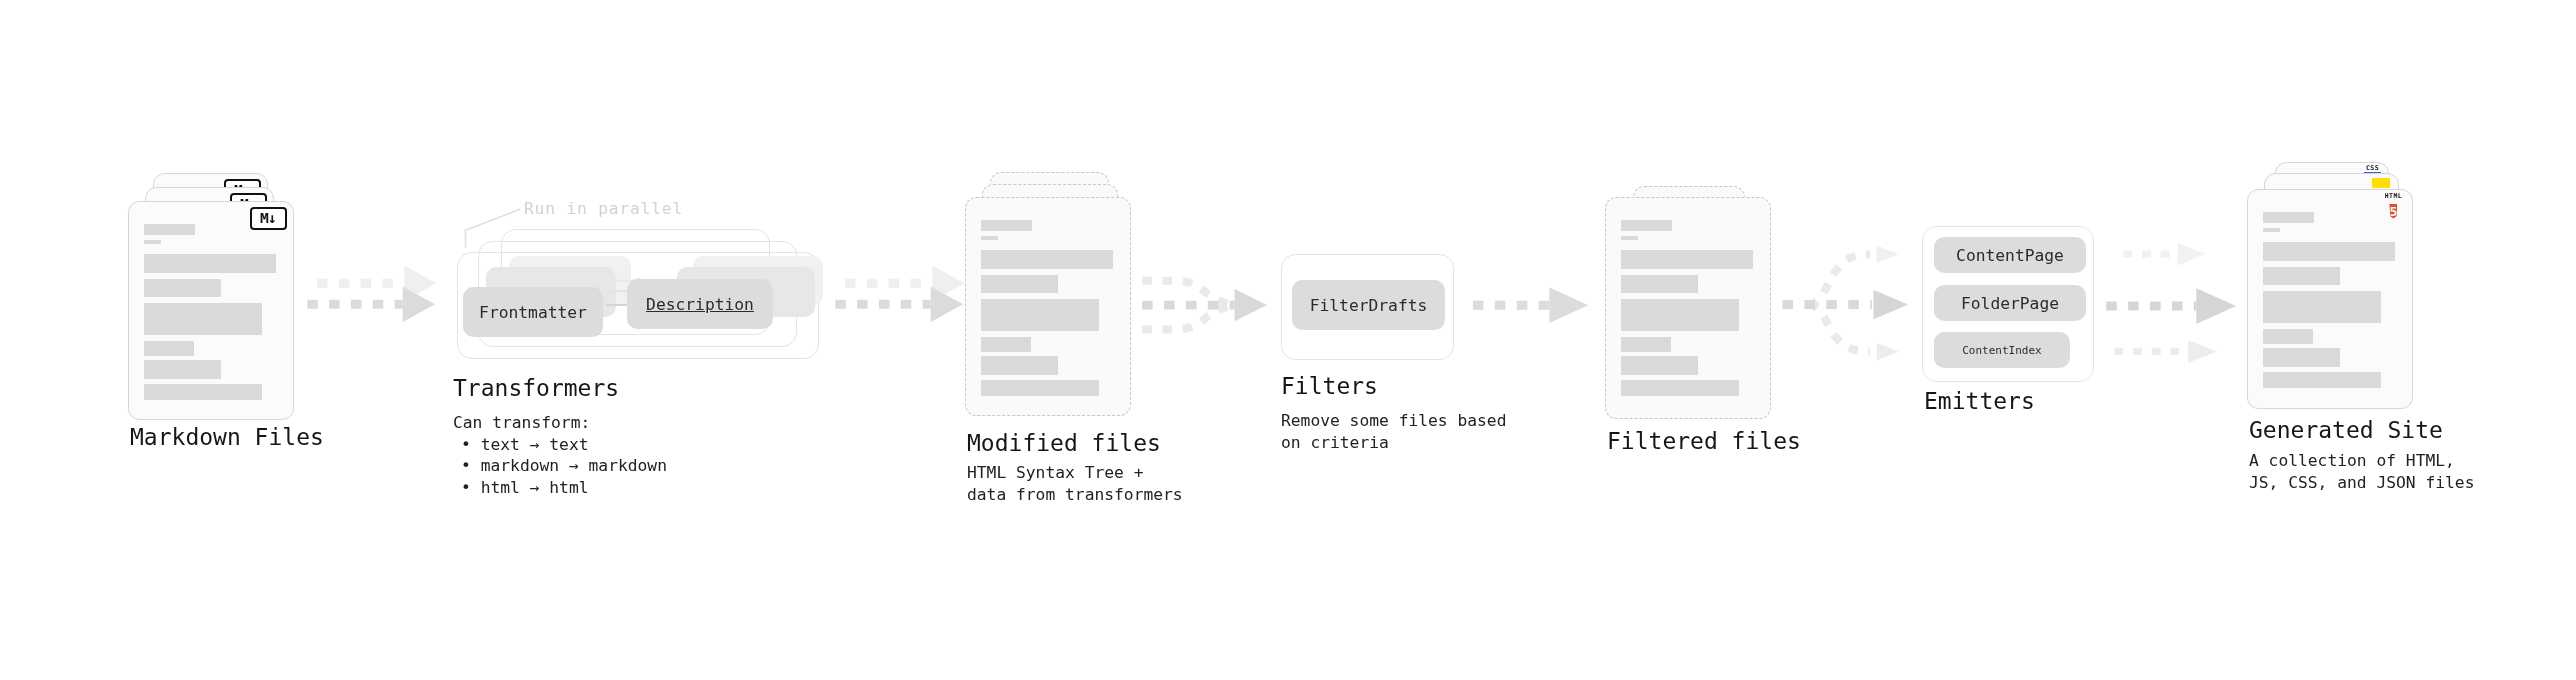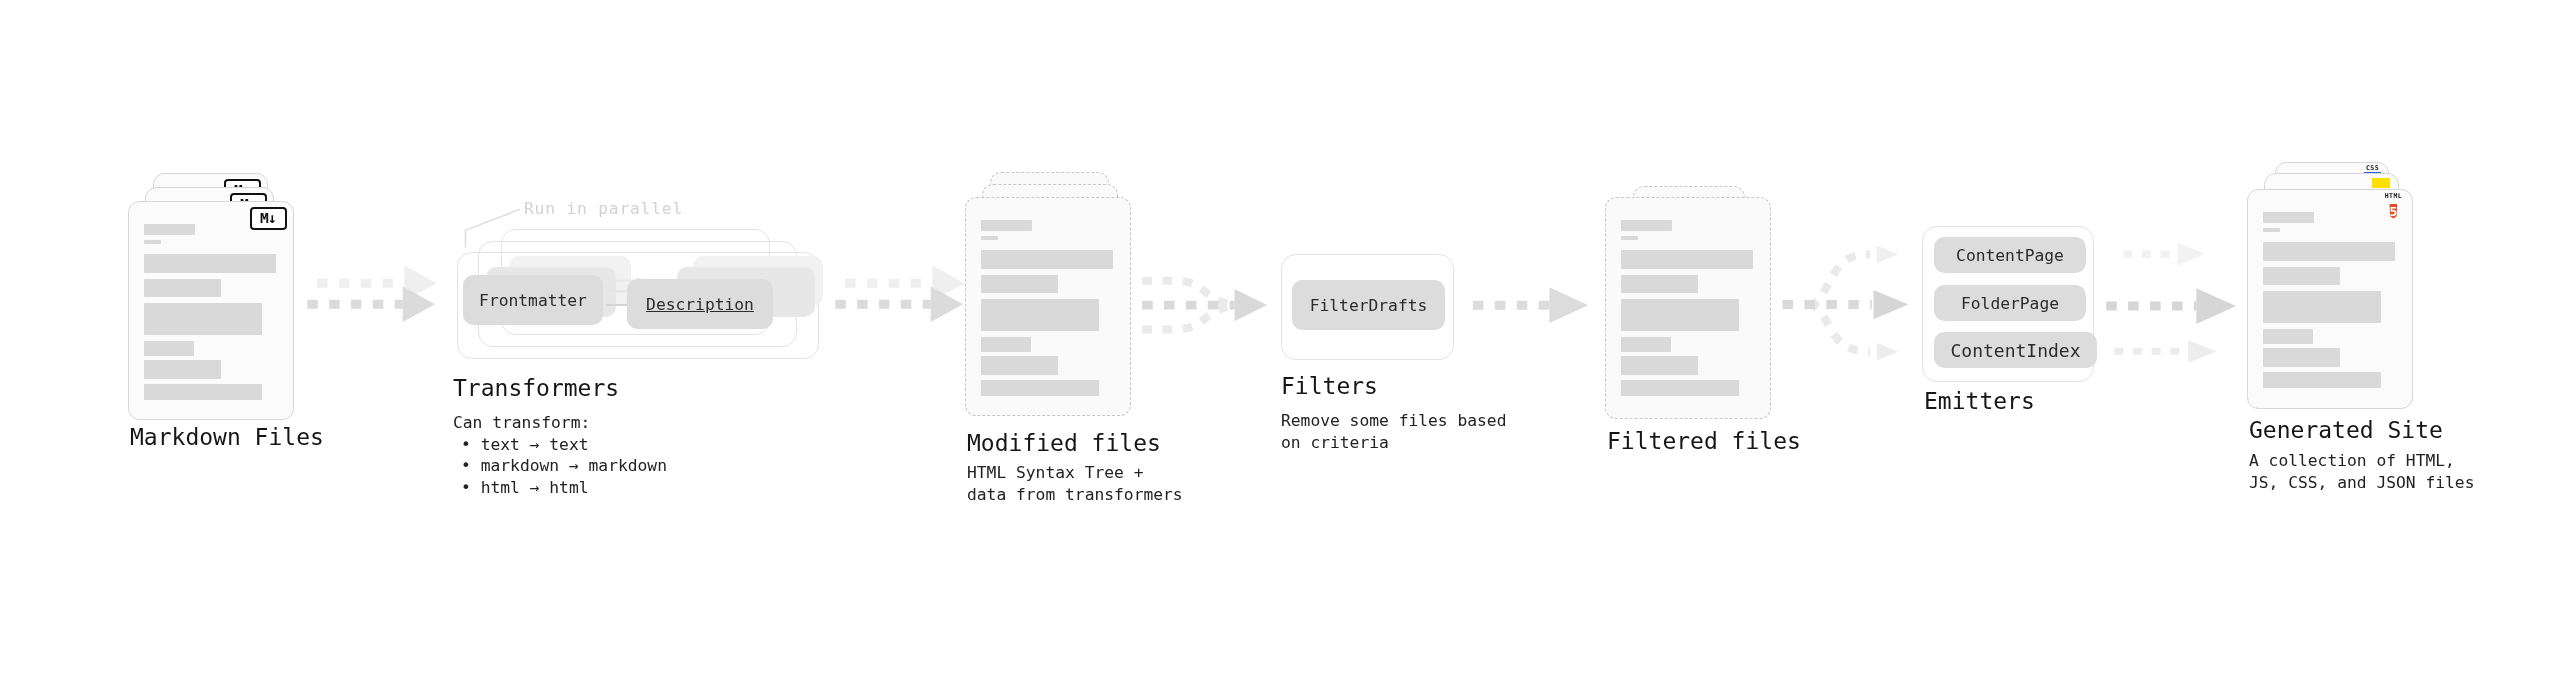--- a/index.html
+++ b/index.html
@@ -81,21 +81,21 @@
   <svg class="arrow" style="left:459px;top:205px;" width="69" height="45" viewBox="0 0 85 55">
     <polyline points="75,5 8,31 8,52" stroke="#e0e0e0" stroke-width="2" fill="none"></polyline>
   </svg>
 
   <div class="frame" style="left:501px;top:229px;width:269px;height:106px;"></div>
   <div class="frame" style="left:478px;top:241px;width:319px;height:106px;"></div>
   <div class="frame" style="left:457px;top:252px;width:362px;height:107px;"></div>
 
   <div class="node ghost2" style="left:509px;top:256px;width:122px;height:50px;"></div>
   <div class="node ghost1" style="left:486px;top:267px;width:130px;height:50px;"></div>
-  <div class="node" style="left:463px;top:275px;width:140px;height:50px;">Frontmatter</div>
+  <div class="node" style="left:463px;top:287px;width:140px;height:50px;">Frontmatter</div>
 
   <svg class="arrow" style="left:606px;top:275px;" width="49" height="39" viewBox="0 0 60 48">
     <path d="M3 7 H38" stroke="#e8e8e8" stroke-width="2.5" fill="none"></path>
     <polygon points="38,2.5 48,7 38,11.5" fill="#e8e8e8"></polygon>
     <path d="M2 20 H39" stroke="#e3e3e3" stroke-width="2.5" fill="none"></path>
     <polygon points="39,15 50,20 39,25" fill="#e3e3e3"></polygon>
     <path d="M0 37 H42" stroke="#d5d5d5" stroke-width="2.5" fill="none"></path>
     <polygon points="42,31 54,37 42,43" fill="#d5d5d5"></polygon>
   </svg>
 
@@ -174,21 +174,21 @@
     <polygon points="124,4 151,15 124,26" fill="#f0f0f0"></polygon>
     <path d="M40 77 C62 77, 64 122, 92 131 Q101 135 116 135" stroke="#eaeaea" stroke-width="10" stroke-dasharray="12 13" fill="none"></path>
     <polygon points="124,124 151,135 124,146" fill="#ededed"></polygon>
     <path d="M8 77 H118" stroke="#d9d9d9" stroke-width="11" stroke-dasharray="13 14" fill="none"></path>
     <polygon points="120,59 163,77 120,95" fill="#d6d6d6"></polygon>
   </svg>
 
   <div class="frame" style="left:1922px;top:226px;width:172px;height:156px;"></div>
   <div class="node" style="left:1934px;top:237px;width:152px;height:36px;font-size:16.3px;">ContentPage</div>
   <div class="node" style="left:1934px;top:285px;width:152px;height:36px;font-size:16.3px;">FolderPage</div>
-  <div class="node" style="left:1934px;top:332px;width:163px;height:36px;font-size:18px;">ContentIndex</div>
+  <div class="node" style="left:1934px;top:332px;width:136px;height:36px;font-size:11px;">ContentIndex</div>
   <div class="title" style="left:1924px;top:387px;">Emitters</div>
 
   <svg class="arrow" style="left:2103px;top:237px;" width="142" height="134" viewBox="0 0 175 165">
     <path d="M25 21 H92" stroke="#f1f1f1" stroke-width="9" stroke-dasharray="11 12" fill="none"></path>
     <polygon points="92,7 126,21 92,35" fill="#f2f2f2"></polygon>
     <path d="M4 85 H115" stroke="#d6d6d6" stroke-width="11" stroke-dasharray="13 14" fill="none"></path>
     <polygon points="115,63 164,85 115,107" fill="#d6d6d6"></polygon>
     <path d="M14 141 H105" stroke="#ececec" stroke-width="9" stroke-dasharray="11 12" fill="none"></path>
     <polygon points="105,127 140,141 105,155" fill="#ededed"></polygon>
   </svg>

